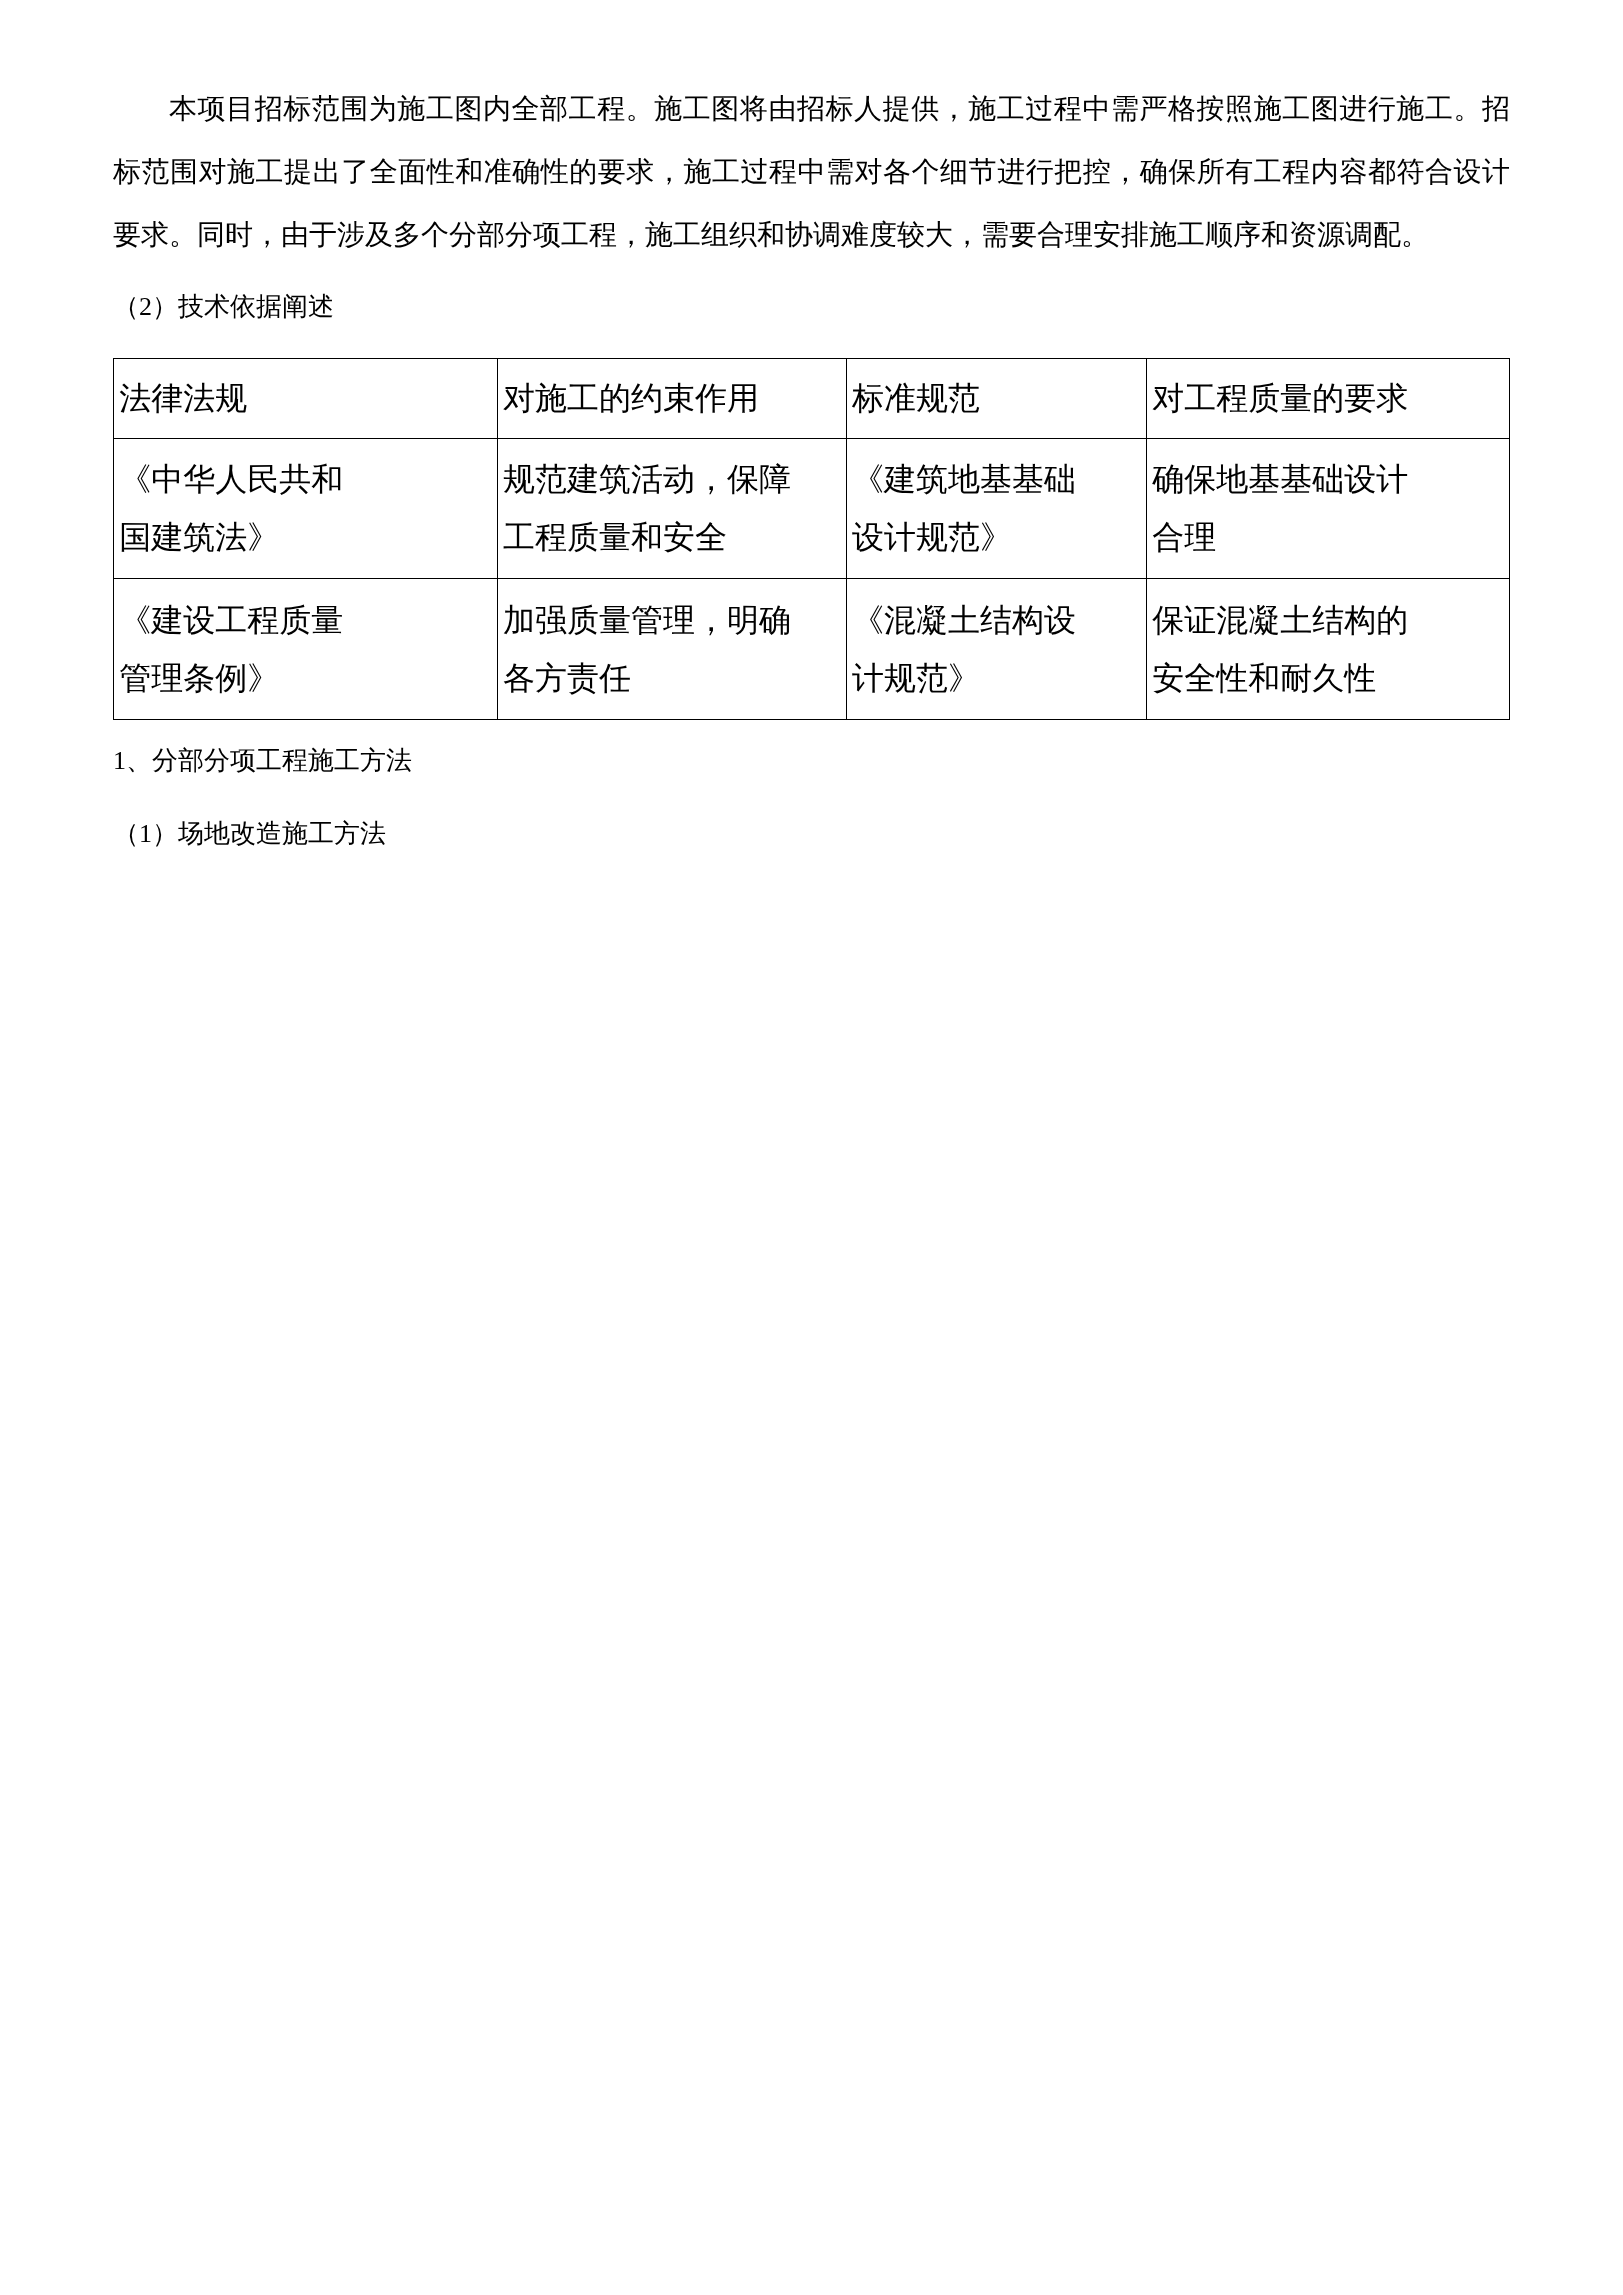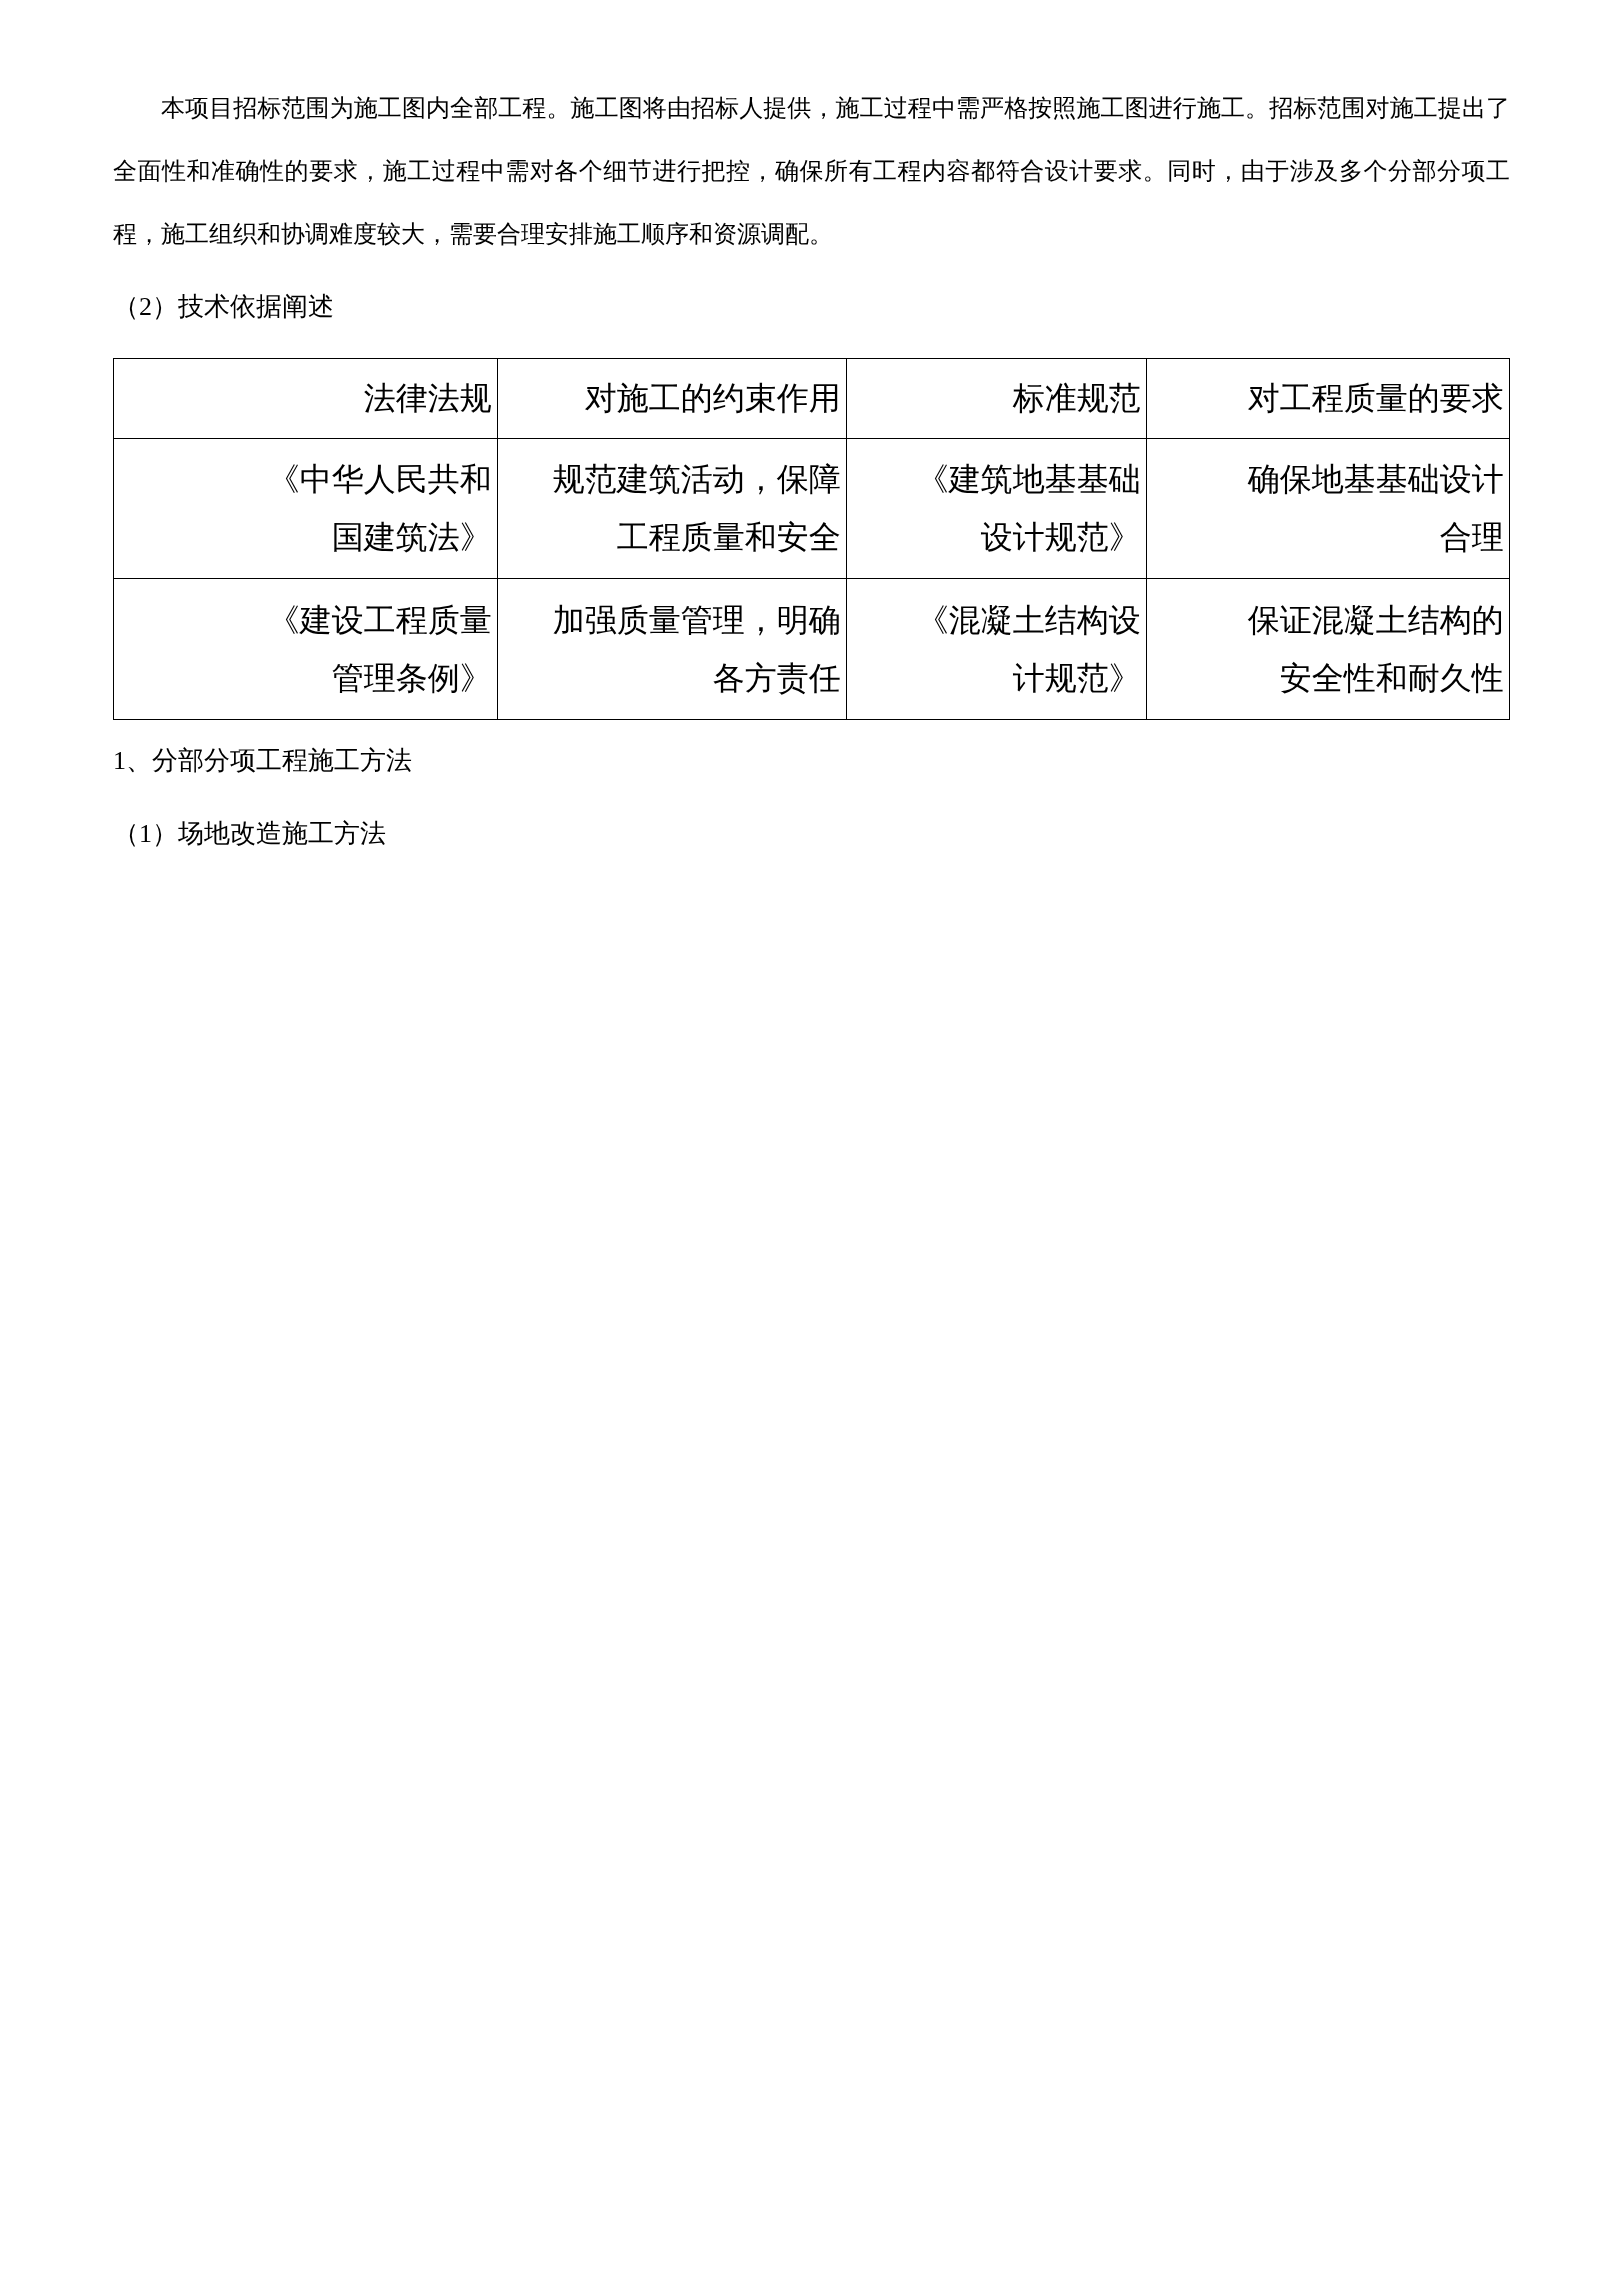--- a/index.html
+++ b/index.html
@@ -14,21 +14,21 @@
       color: #000000;
     }
     .page {
       box-sizing: border-box;
       width: 1623px;
       height: 2295px;
       padding: 77px 113px 0 113px;
       background: #ffffff;
     }
     .para {
-      font-size: 24px;
+      font-size: 28px;
       line-height: 63px;
       text-align: justify;
       text-indent: 2em;
       margin: 0;
     }
     .sub-heading {
       font-size: 26px;
       line-height: 63px;
       text-align: left;
       text-indent: 0;
@@ -45,21 +45,21 @@
       table-layout: fixed;
       width: 100%;
       margin-top: 19.6px;
     }
     table.law-table th,
     table.law-table td {
       border: 1.3px solid #000000;
       font-weight: normal;
       font-size: 32px;
       line-height: 58px;
-      text-align: right;
+      text-align: left;
       vertical-align: middle;
       white-space: pre-line;
       padding: 7.9px 5.2px;
       overflow: hidden;
     }
     table.law-table th {
       height: 63px;
     }
     table.law-table td {
       height: 124px;

